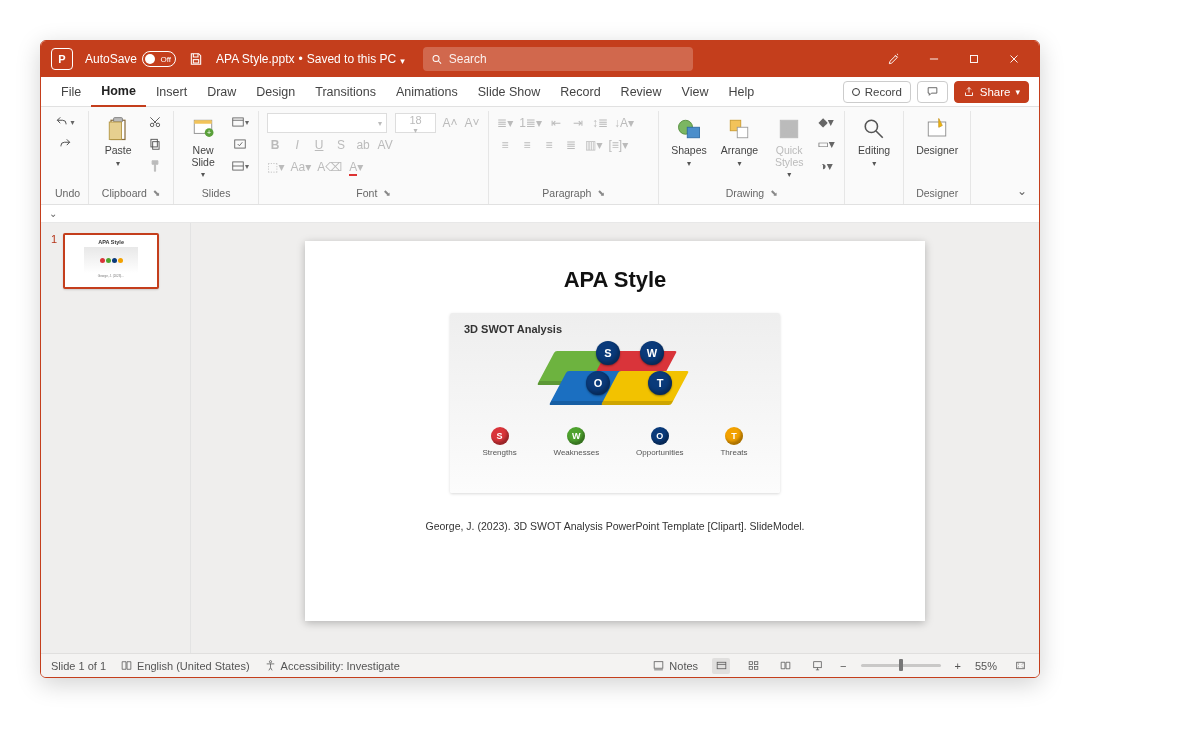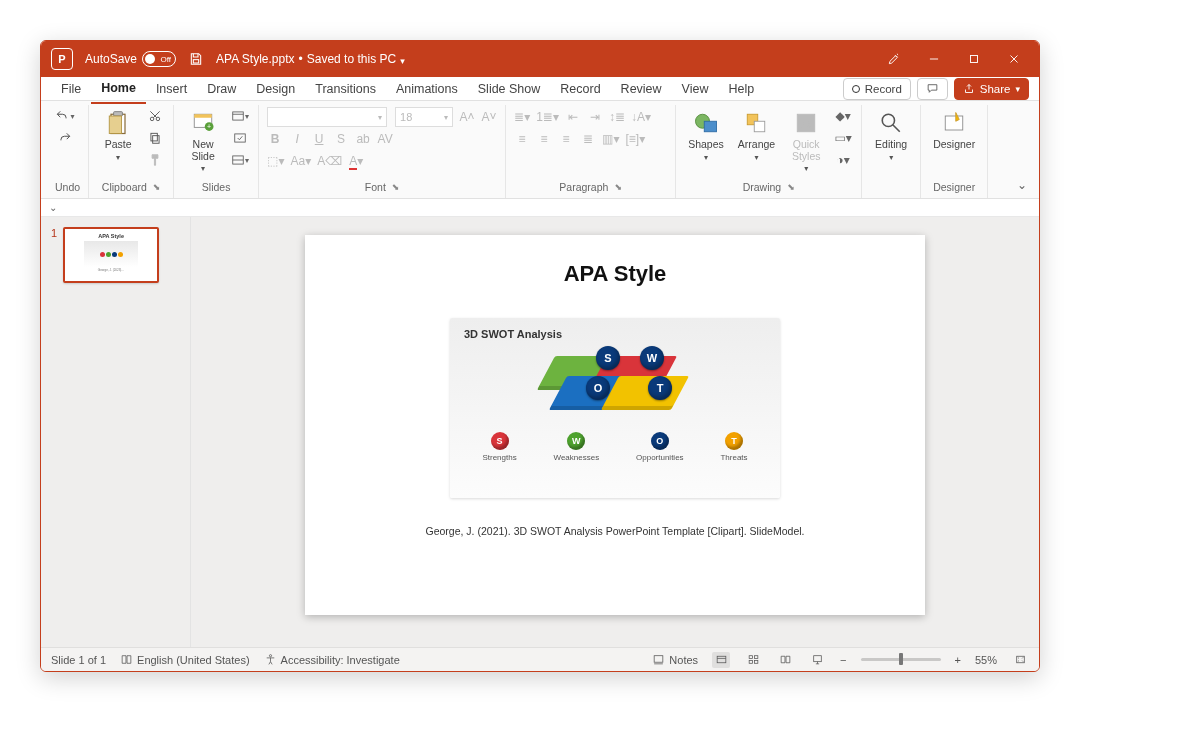--- a/index.html
+++ b/index.html
@@ -30,21 +30,21 @@
     display: flex; align-items: center; padding: 0 8px; gap: 6px; font-size: 12px;
   }
   .search input { background: transparent; border: none; outline: none; color: #fff; font-size: 12px; width: 100%; }
   .search input::placeholder { color: #fff; opacity: 0.9; }
   .tb-right { margin-left: auto; display: flex; align-items: center; gap: 14px; padding-right: 8px; }
   .tb-right .wbtn { width: 26px; height: 26px; display: flex; align-items: center; justify-content: center; cursor: pointer; }
   .tb-right svg { width: 14px; height: 14px; }
 
   
   .tabs-row {
-    display: flex; align-items: center; height: 24px; background: #fff;
+    display: flex; align-items: center; height: 30px; background: #fff;
     border-bottom: 1px solid #e1e1e1; padding: 0 10px; font-size: 12.5px; color: #444;
   }
   .tab { padding: 0 10px; height: 30px; display: flex; align-items: center; cursor: pointer; }
   .tab.active { border-bottom: 2px solid #c43e1c; font-weight: 600; color: #222; }
   .tabs-right { margin-left: auto; display: flex; gap: 6px; align-items: center; }
   .pill {
     border: 1px solid #ccc; border-radius: 4px; height: 22px; padding: 0 8px;
     display: flex; align-items: center; font-size: 11.5px; gap: 5px; cursor: pointer;
   }
   .pill.share { background: #c43e1c; color: #fff; border-color: #c43e1c; }
@@ -71,22 +71,22 @@
   .vbtn .cap { font-size: 10.5px; line-height: 1.1; text-align: center; }
   .vbtn .dd { font-size: 8px; color: #555; }
   .mini-col { display: flex; flex-direction: column; gap: 4px; justify-content: flex-start; }
   .mini { width: 20px; height: 18px; display: flex; align-items: center; justify-content: center;
     color: #666; cursor: pointer; font-size: 12px; }
   .mini svg { width: 14px; height: 14px; }
   .disabled { color: #bbb !important; }
   .disabled svg * { stroke: #bbb !important; fill: #bbb !important; }
   .font-combo { width: 120px; height: 20px; border: 1px solid #ddd; background: #fff;
     font-size: 11px; padding: 0 4px; display: flex; align-items: center; justify-content: space-between; }
-  .size-combo { width: 58px; height: 20px; border: 1px solid #ddd; background: #fff;
-    font-size: 11px; padding: 0 4px; display: flex; align-items: center; justify-content: space-between; margin-left: 2px; }
+  .size-combo { width: 41px; height: 20px; border: 1px solid #ddd; background: #fff;
+    font-size: 11px; padding: 0 4px; display: flex; align-items: center; justify-content: space-between; margin-left: 2px; flex-direction: column; }
   .btn-row { display: flex; gap: 6px; align-items: center; height: 20px; }
   .btn-row .b { min-width: 16px; text-align: center; color: #bbb; font-size: 12px; cursor: pointer; }
   .vstack { display: flex; flex-direction: column; gap: 2px; }
 
   .collapse-row { height: 18px; border-bottom: 1px solid #e8e8e8; display: flex; align-items: center; padding-left: 8px; }
 
   
   .workspace { display: flex; background: #efeeed; height: 430px; }
   .thumbs { width: 150px; border-right: 1px solid #e3e3e3; padding: 10px 10px; background: #efeeed; }
   .thumb-row { display: flex; gap: 6px; }
@@ -103,21 +103,21 @@
   .thumb .t-cap { font-size: 3px; color: #777; text-align: center; line-height: 1.1; }
 
   .canvas-area { flex: 1; display: flex; align-items: flex-start; justify-content: center; padding: 18px 18px; overflow: hidden; }
   .slide {
     width: 620px; height: 380px; background: #fff; box-shadow: 0 2px 8px rgba(0,0,0,0.25);
     display: flex; flex-direction: column; align-items: center; padding: 26px 40px; color: #111;
   }
   .slide h1 { font-size: 22px; font-weight: 700; }
   .swot-card {
     width: 330px; height: 180px; background: linear-gradient(#eeeeee,#fcfcfc);
-    margin-top: 31px; border-radius: 2px; box-shadow: 0 1px 3px rgba(0,0,0,0.15);
+    margin-top: 20px; border-radius: 2px; box-shadow: 0 1px 3px rgba(0,0,0,0.15);
     padding: 10px 14px; position: relative;
   }
   .swot-card .sc-title { font-size: 11px; font-weight: 600; color: #333; }
   .platform { position: relative; width: 170px; height: 70px; margin: 6px auto 0 auto; }
   .plat { position: absolute; width: 70px; height: 34px; transform: skewX(-28deg); border-radius: 2px;
     box-shadow: inset 0 -4px 0 rgba(0,0,0,0.15); }
   .plat.g { background: #6db33f; left: 16px; top: 10px; }
   .plat.r { background: #d9343a; left: 68px; top: 10px; }
   .plat.b { background: #1b6fc1; left: 28px; top: 30px; }
   .plat.y { background: #f2c200; left: 80px; top: 30px; }
@@ -173,20 +173,29 @@
             <rect x="8" y="13" width="8" height="5"></rect>
         </svg>
       </div>
       <div class="file-label">
         <span>APA Style.pptx</span>
         <span>•</span>
         <span>Saved to this PC</span>
         <span style="font-size:9px;">▾</span>
       </div>
     </div>
+    <div class="search-wrap">
+      <div class="search">
+        <svg viewBox="0 0 24 24" width="13" height="13" fill="none" stroke="#fff" stroke-width="2">
+            <circle cx="10" cy="10" r="6"></circle>
+            <line x1="15" y1="15" x2="20" y2="20"></line>
+          </svg>
+        <input placeholder="Search" style="">
+      </div>
+    </div>
     <div class="tb-right">
       <div class="wbtn">
         <svg viewBox="0 0 24 24" fill="none" stroke="#fff" stroke-width="1.6">
             <path d="M4 20l4-1 10-10-3-3L5 16z"></path>
             <path d="M14 6l3 3"></path>
             <path d="M17 3l2 2"></path>
           </svg>
       </div>
       <div class="wbtn">
         <svg viewBox="0 0 24 24" stroke="#fff" stroke-width="1.6">
@@ -526,21 +535,21 @@
                 <span>Opportunities</span>
               </div>
             <div class="lg">
                 <div class="lball" style="background:#f2a100">T</div>
                 <span>Threats</span>
               </div>
           </div>
         </div>
 
         <div class="cite">
-          <span>George, J. (2021). </span><span class="it">3D SWOT Analysis PowerPoint Template</span><span> [Clipart]. SlideModel.</span><br>
+          <span>George, J. (2023). </span><span class="it">3D SWOT Analysis PowerPoint Template</span><span> [Clipart]. SlideModel.</span><br>
         </div>
       </div>
     </div>
   </div>
 
   <div class="status">
     <span>Slide 1 of 1</span>
     <span class="sbtn">
       <svg viewBox="0 0 24 24" fill="none" stroke="#555" stroke-width="1.4">
           <path d="M4 5h7v14H4zM13 5h7v14h-7z"></path>

